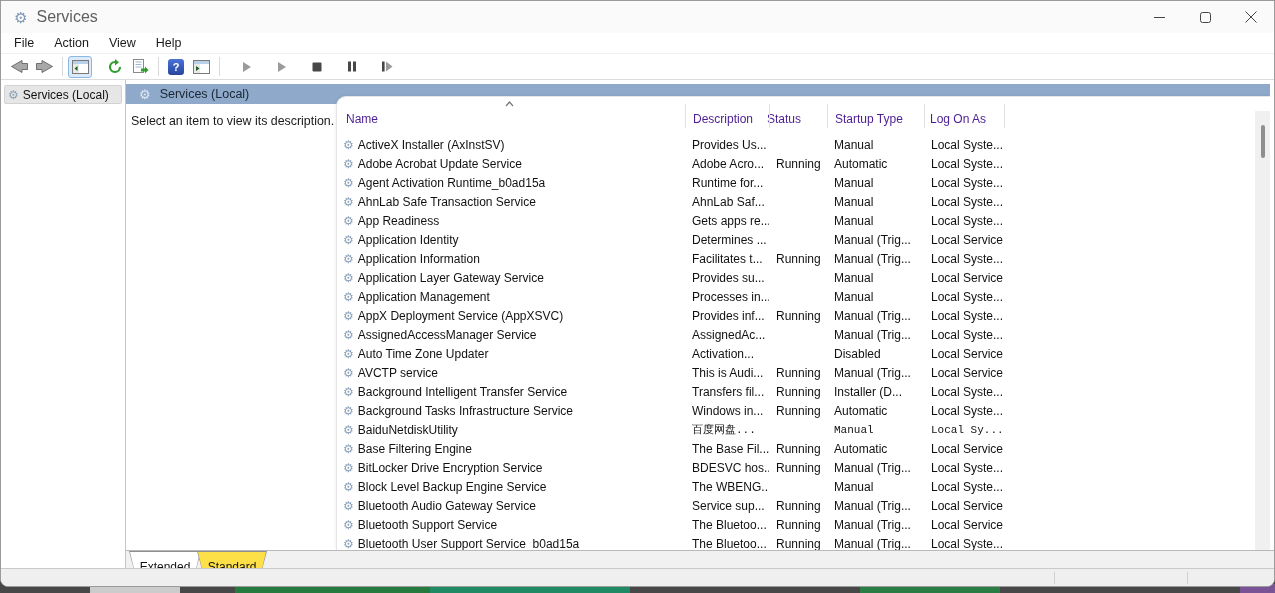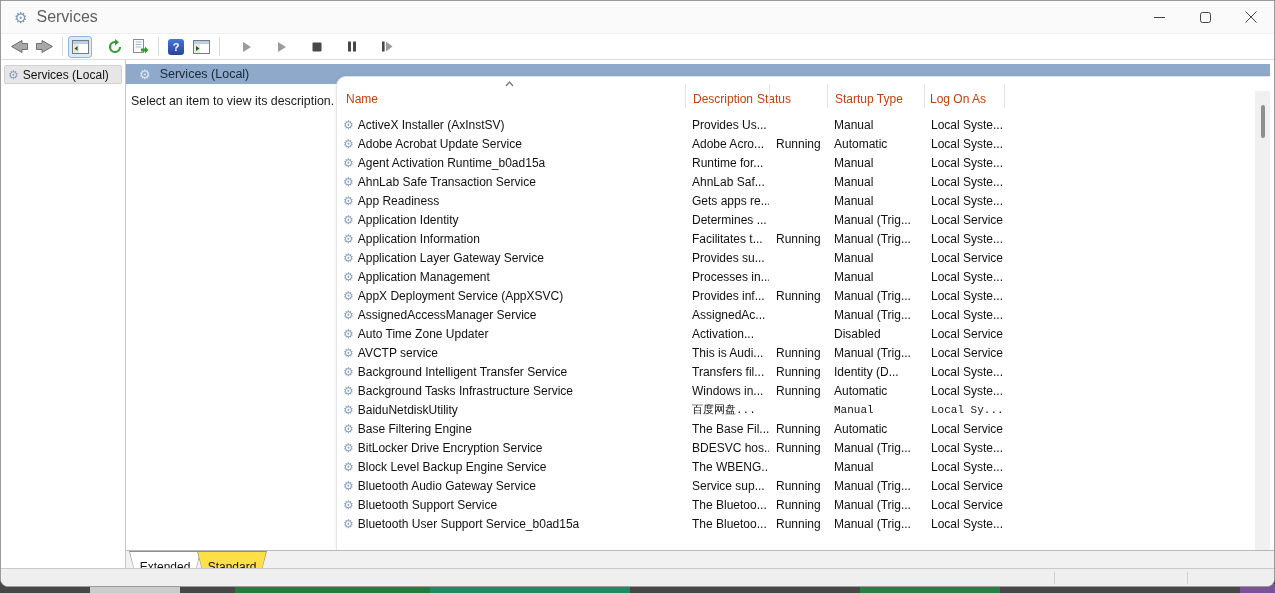--- a/index.html
+++ b/index.html
@@ -51,21 +51,21 @@
     font-size:12.5px; color:#1b2736; }
   .main-header .gear { color:#dde6f0; font-size:13px; }
   .hint { position:absolute; left:5px; top:34px; font-size:12.4px; color:#1a1a1a; }
 
   
   .list-panel { position:absolute; left:210px; top:16px; right:4px; bottom:18px;
     background:#fff; border-top-left-radius:10px;
     border-top:1px solid #e6e6e6; border-left:1px solid #e6e6e6;
     box-shadow:-1px -1px 3px rgba(0,0,0,0.05); overflow:hidden; }
   .list-header { position:absolute; left:0; top:0; right:16px; height:38px; }
-  .list-header .hcell { position:absolute; top:15px; font-size:12px; color:#c2410c; white-space:nowrap; }
+  .list-header .hcell { position:absolute; top:15px; font-size:12px; color:#4c1d95; white-space:nowrap; }
   .hsep { position:absolute; top:7px; height:24px; width:1px; background:#e2e2e2; }
   .sort-caret { position:absolute; left:168px; top:4px; }
   .rows { position:absolute; left:0; top:38px; right:16px; bottom:0; overflow:hidden; }
   .row { height:19px; display:grid; grid-template-columns:348px 84px 58px 97px 80px 1fr;
     align-items:center; font-size:12px; color:#111; }
   .cell { white-space:nowrap; overflow:hidden; padding-left:7px; }
   .c-name { padding-left:6px; display:flex; align-items:center; gap:4px; }
   .simsun { font-family:Liberation Mono, monospace; font-size:11px; }
 
   
@@ -116,20 +116,26 @@
       </div>
       <div class="win-btn">
         <svg width="12" height="12" viewBox="0 0 12 12">
             <line x1="0.5" y1="0.5" x2="11.5" y2="11.5" stroke="#444" stroke-width="1"></line>
             <line x1="11.5" y1="0.5" x2="0.5" y2="11.5" stroke="#444" stroke-width="1"></line>
           </svg>
       </div>
     </div>
   </div>
 
+  <div class="menubar">
+    <span class="menu-item">File</span>
+    <span class="menu-item">Action</span>
+    <span class="menu-item">View</span>
+    <span class="menu-item">Help</span>
+  </div>
 
   <div class="toolbar">
     <div class="tbtn">
       <svg width="19" height="15" viewBox="0 0 19 15">
         <polygon points="12,1.5 12,4.5 17.5,4.5 17.5,10.5 12,10.5 12,13.5 1.5,7.5" fill="#a8a8a8" stroke="#6f6f6f" stroke-width="1"></polygon>
       </svg>
     </div>
     <div class="tbtn">
       <svg width="19" height="15" viewBox="0 0 19 15">
         <polygon points="7,1.5 7,4.5 1.5,4.5 1.5,10.5 7,10.5 7,13.5 17.5,7.5" fill="#a8a8a8" stroke="#6f6f6f" stroke-width="1"></polygon>
@@ -223,21 +229,21 @@
       </div>
       <div class="hint">Select an item to view its description.</div>
 
       <div class="list-panel">
         <div class="list-header">
           <svg class="sort-caret" width="9" height="6" viewBox="0 0 9 6">
             <polyline points="1,5 4.5,1 8,5" fill="none" stroke="#777" stroke-width="1.2"></polyline>
           </svg>
           <span class="hcell" style="left:9px">Name</span>
           <span class="hcell" style="left:356px">Description</span>
-          <span class="hcell" style="left:420px">Status</span>
+          <span class="hcell" style="left:430px">Status</span>
           <span class="hcell" style="left:498px">Startup Type</span>
           <span class="hcell" style="left:593px">Log On As</span>
           <div class="hsep" style="left:348px"></div>
           <div class="hsep" style="left:432px"></div>
           <div class="hsep" style="left:490px"></div>
           <div class="hsep" style="left:587px"></div>
           <div class="hsep" style="left:667px"></div>
         </div>
 
         <div class="rows" id="rows">
@@ -397,21 +403,21 @@
     <div class="cell"></div>
   </div>
 
   <div class="row">
     <div class="cell c-name">
       <span class="gear">⚙</span>
       <span class="t-name">Background Intelligent Transfer Service</span>
     </div>
     <div class="cell t-desc">Transfers fil...</div>
     <div class="cell t-status">Running</div>
-    <div class="cell t-startup">Identity (D...</div>
+    <div class="cell t-startup">Installer (D...</div>
     <div class="cell t-logon">Local Syste...</div>
     <div class="cell"></div>
   </div>
 
   <div class="row">
     <div class="cell c-name">
       <span class="gear">⚙</span>
       <span class="t-name">Background Tasks Infrastructure Service</span>
     </div>
     <div class="cell t-desc">Windows in...</div>

